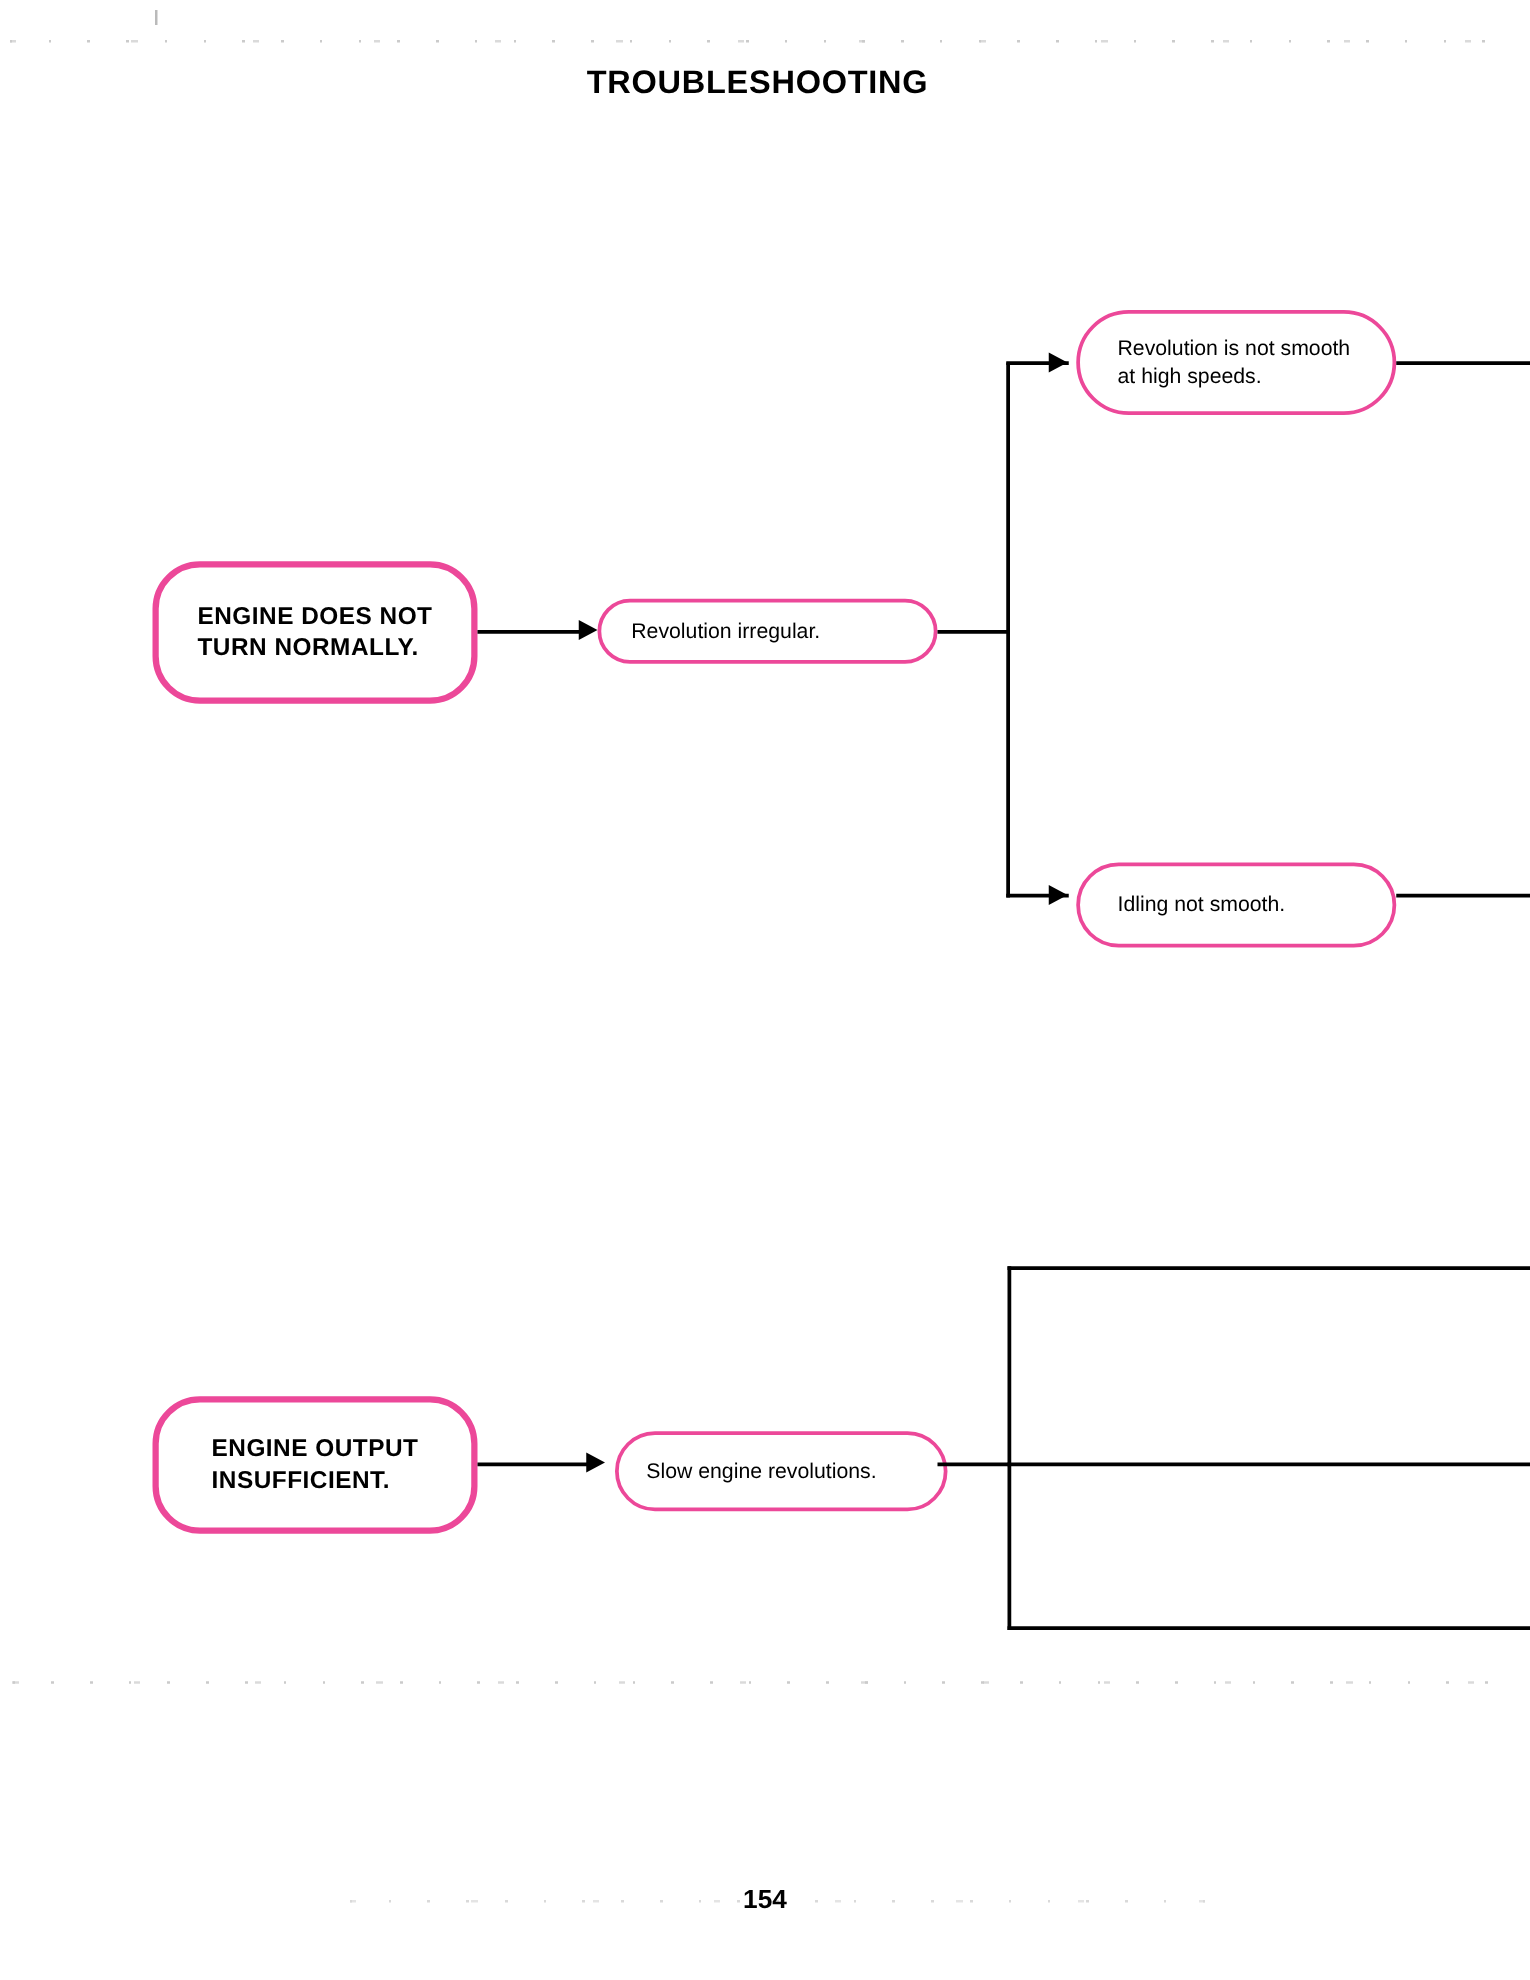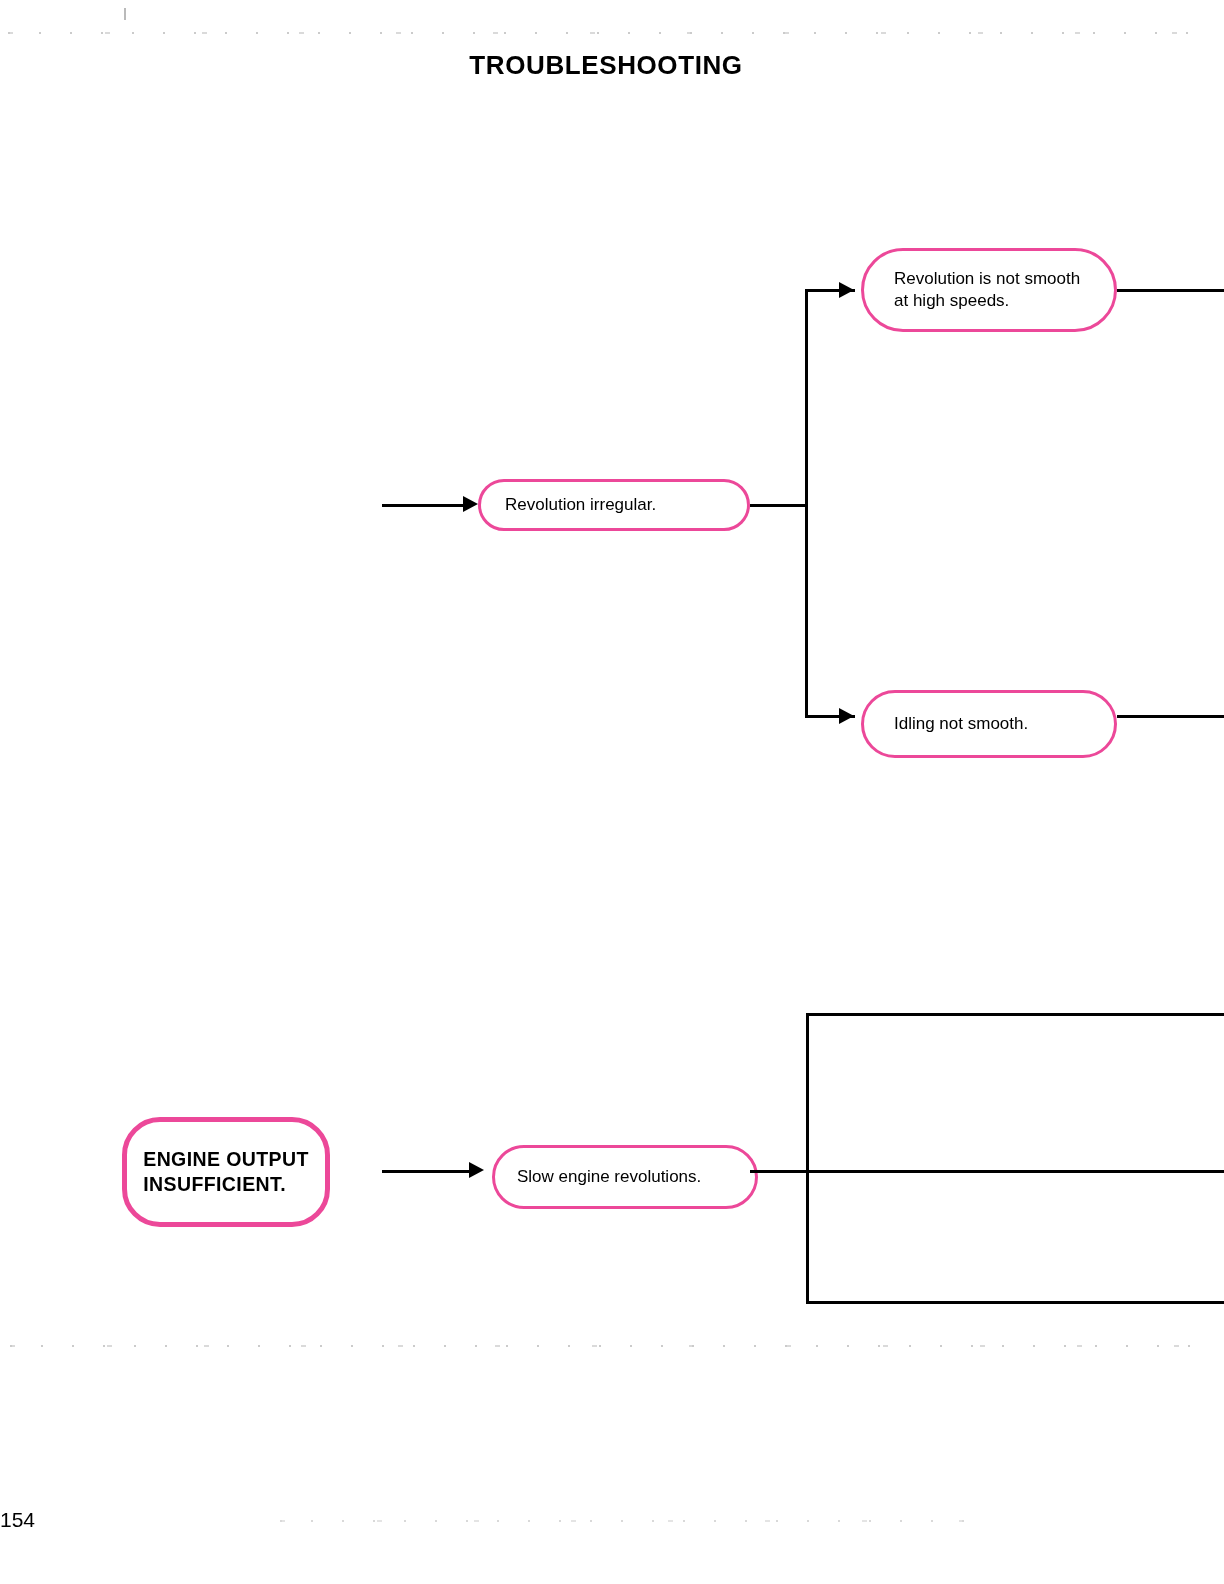--- a/index.html
+++ b/index.html
@@ -30,23 +30,23 @@
     letter-spacing: 0.6px;
     font-family: "Liberation Sans", sans-serif;
   }
 
   
   #page-number {
     position: absolute;
     top: 1508px;
     left: 0;
     width: 1224px;
-    text-align: left;
+    text-align: center;
     font-size: 21px;
-    font-weight: normal;
+    font-weight: bold;
     font-family: "Liberation Sans", sans-serif;
   }
 
   
   .node {
     position: absolute;
     box-sizing: border-box;
     background: #ffffff;
     display: flex;
     align-items: center;
@@ -133,20 +133,24 @@
 </head>
 <body>
 
 <div id="page">
 
   <div class="speckle-row" style="top:32px; left:8px; width:1208px;"></div>
   <div class="speckle-dot" style="top:8px; left:124px; width:2px; height:12px;"></div>
 
   <div id="page-title">TROUBLESHOOTING</div>
 
+  <div class="node primary" style="left:122px; top:449px; width:260px; height:114px;">
+    <span class="node-label">ENGINE DOES NOT
+TURN NORMALLY.</span>
+  </div>
 
   <div class="hline" style="left:382px; top:504px; width:84px;"></div>
   <div class="arrowhead" style="left:463px; top:496px;"></div>
 
   <div class="node pill" style="left:478px; top:479px; width:272px; height:52px; padding-left:24px;">
     <span class="node-label">Revolution irregular.</span>
   </div>
 
   <div class="hline" style="left:750px; top:504px; width:58px;"></div>
 
@@ -164,21 +168,21 @@
 
   <div class="hline" style="left:805px; top:715px; width:50px;"></div>
   <div class="arrowhead" style="left:839px; top:708px;"></div>
 
   <div class="node pill" style="left:861px; top:690px; width:256px; height:68px; padding-left:30px;">
     <span class="node-label">Idling not smooth.</span>
   </div>
 
   <div class="hline" style="left:1117px; top:715px; width:107px;"></div>
 
-  <div class="node primary" style="left:122px; top:1117px; width:208px; height:110px;">
+  <div class="node primary" style="left:122px; top:1117px; width:260px; height:110px;">
     <span class="node-label">ENGINE OUTPUT
 INSUFFICIENT.</span>
   </div>
 
   <div class="hline" style="left:382px; top:1170px; width:90px;"></div>
   <div class="arrowhead" style="left:469px; top:1162px;"></div>
 
   <div class="node pill" style="left:492px; top:1145px; width:266px; height:64px; padding-left:22px;text-align:center;">
     <span class="node-label">Slow engine revolutions.</span>
   </div>

